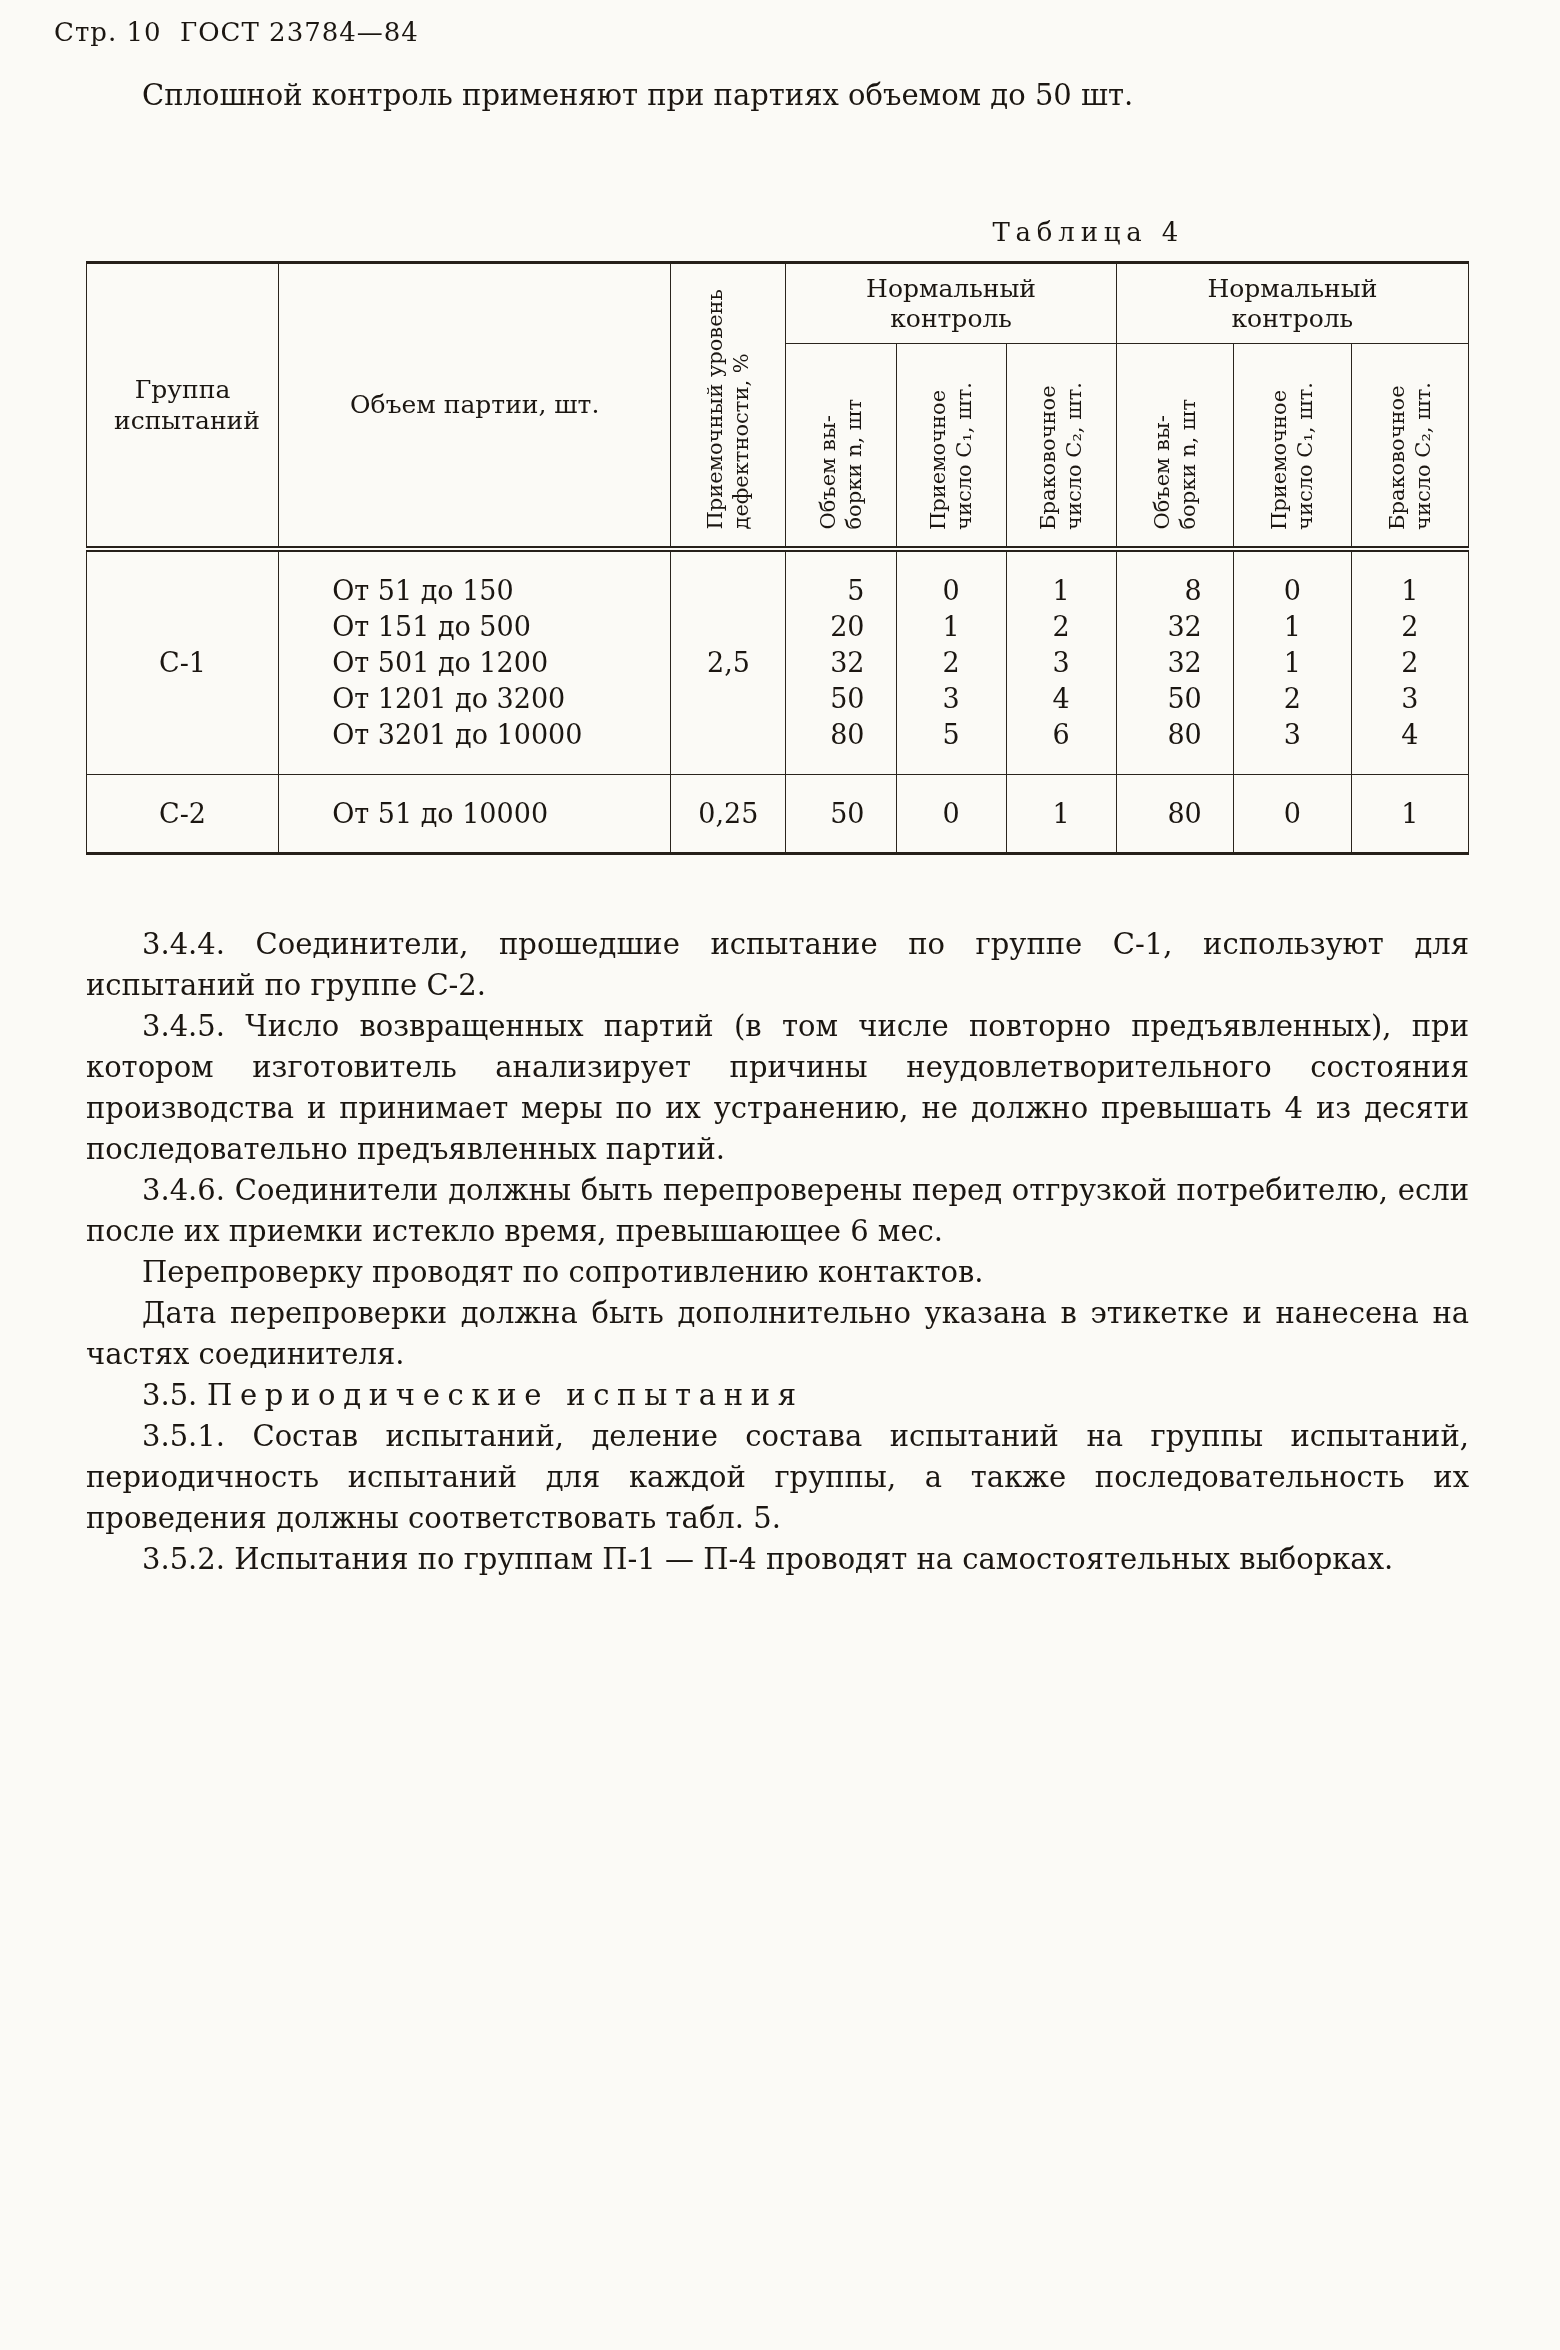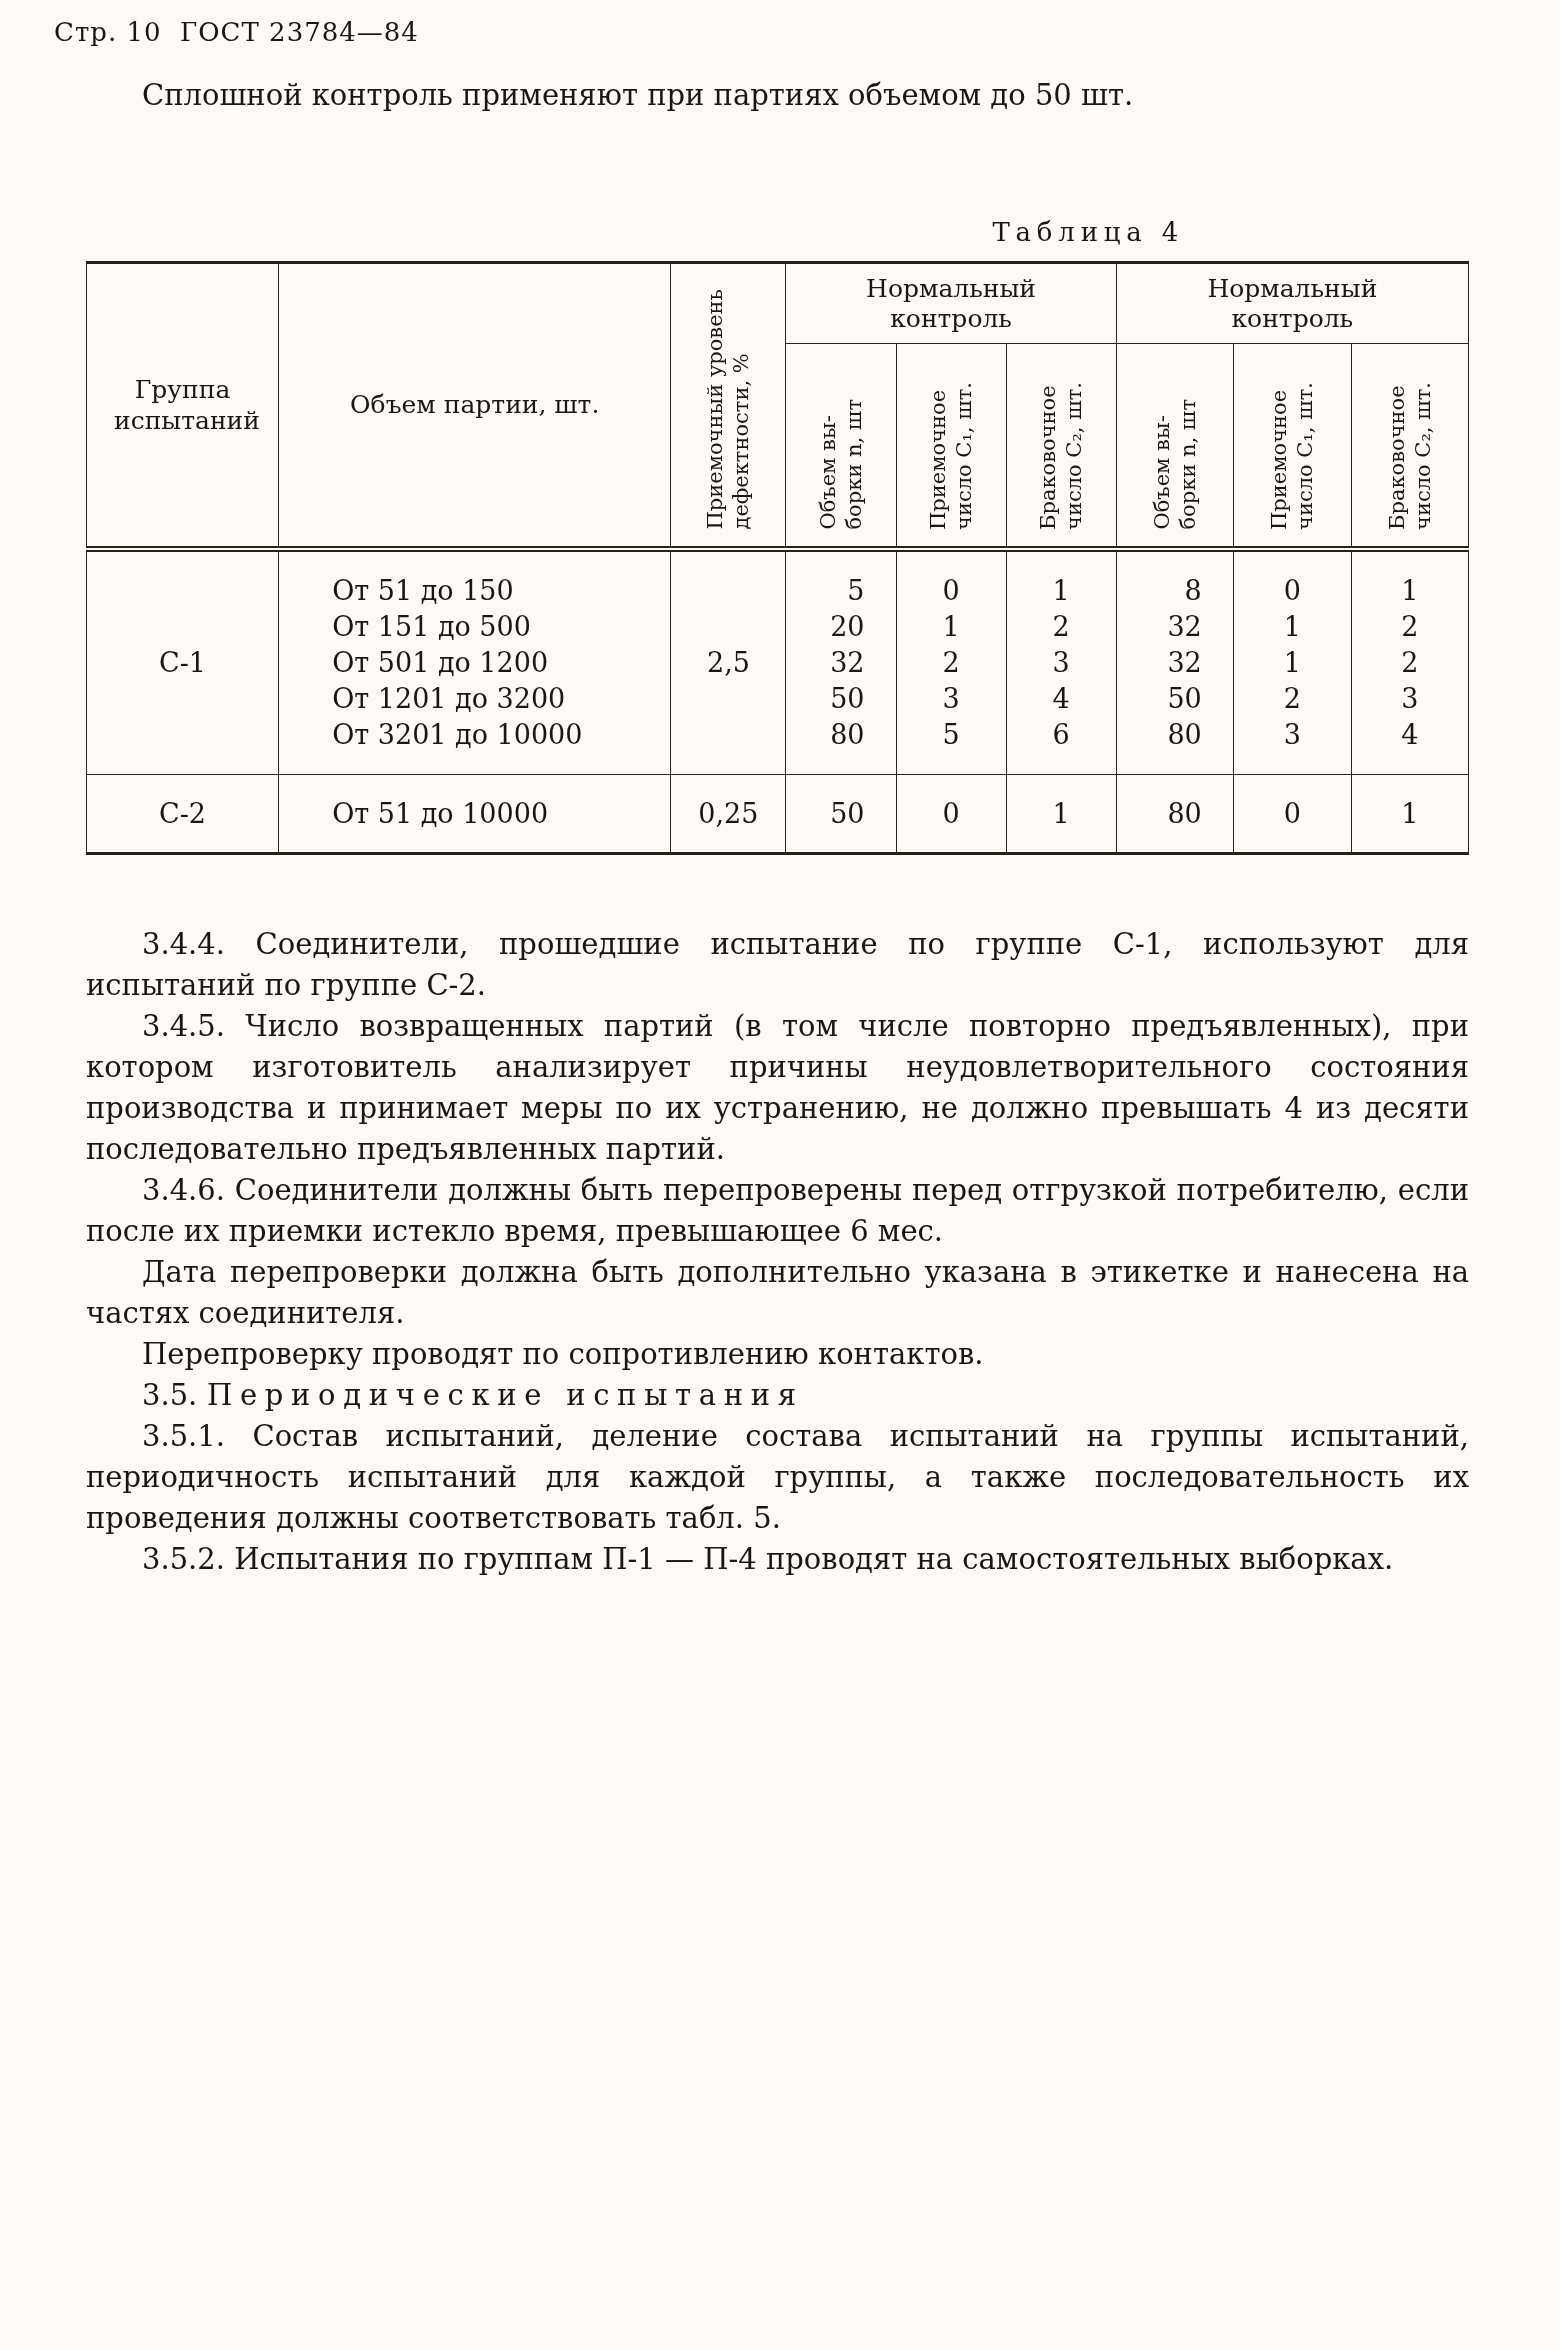--- a/index.html
+++ b/index.html
@@ -204,21 +204,21 @@
         <td class="num">0</td>
         <td class="num">1</td>
       </tr>
     </tbody>
   </table>
 
   <div class="body-text">
     <p>3.4.4. Соединители, прошедшие испытание по группе С-1, используют для испытаний по группе С-2.</p>
     <p>3.4.5. Число возвращенных партий (в том числе повторно предъявленных), при котором изготовитель анализирует причины неудовлетворительного состояния производства и принимает меры по их устранению, не должно превышать 4 из десяти последовательно предъявленных партий.</p>
     <p>3.4.6. Соединители должны быть перепроверены перед отгрузкой потребителю, если после их приемки истекло время, превышающее 6 мес.</p>
+    <p>Перепроверку проводят по сопротивлению контактов.</p>
     <p>Дата перепроверки должна быть дополнительно указана в этикетке и нанесена на частях соединителя.</p>
-    <p>Перепроверку проводят по сопротивлению контактов.</p>
     <p class="heading35"><span>3.5.</span><span class="sp">Периодические испытания</span></p>
     <p>3.5.1. Состав испытаний, деление состава испытаний на группы испытаний, периодичность испытаний для каждой группы, а также последовательность их проведения должны соответствовать табл. 5.</p>
     <p>3.5.2. Испытания по группам П-1 — П-4 проводят на самостоятельных выборках.</p>
   </div>
 
 </div>
 
 
 </body></html>

